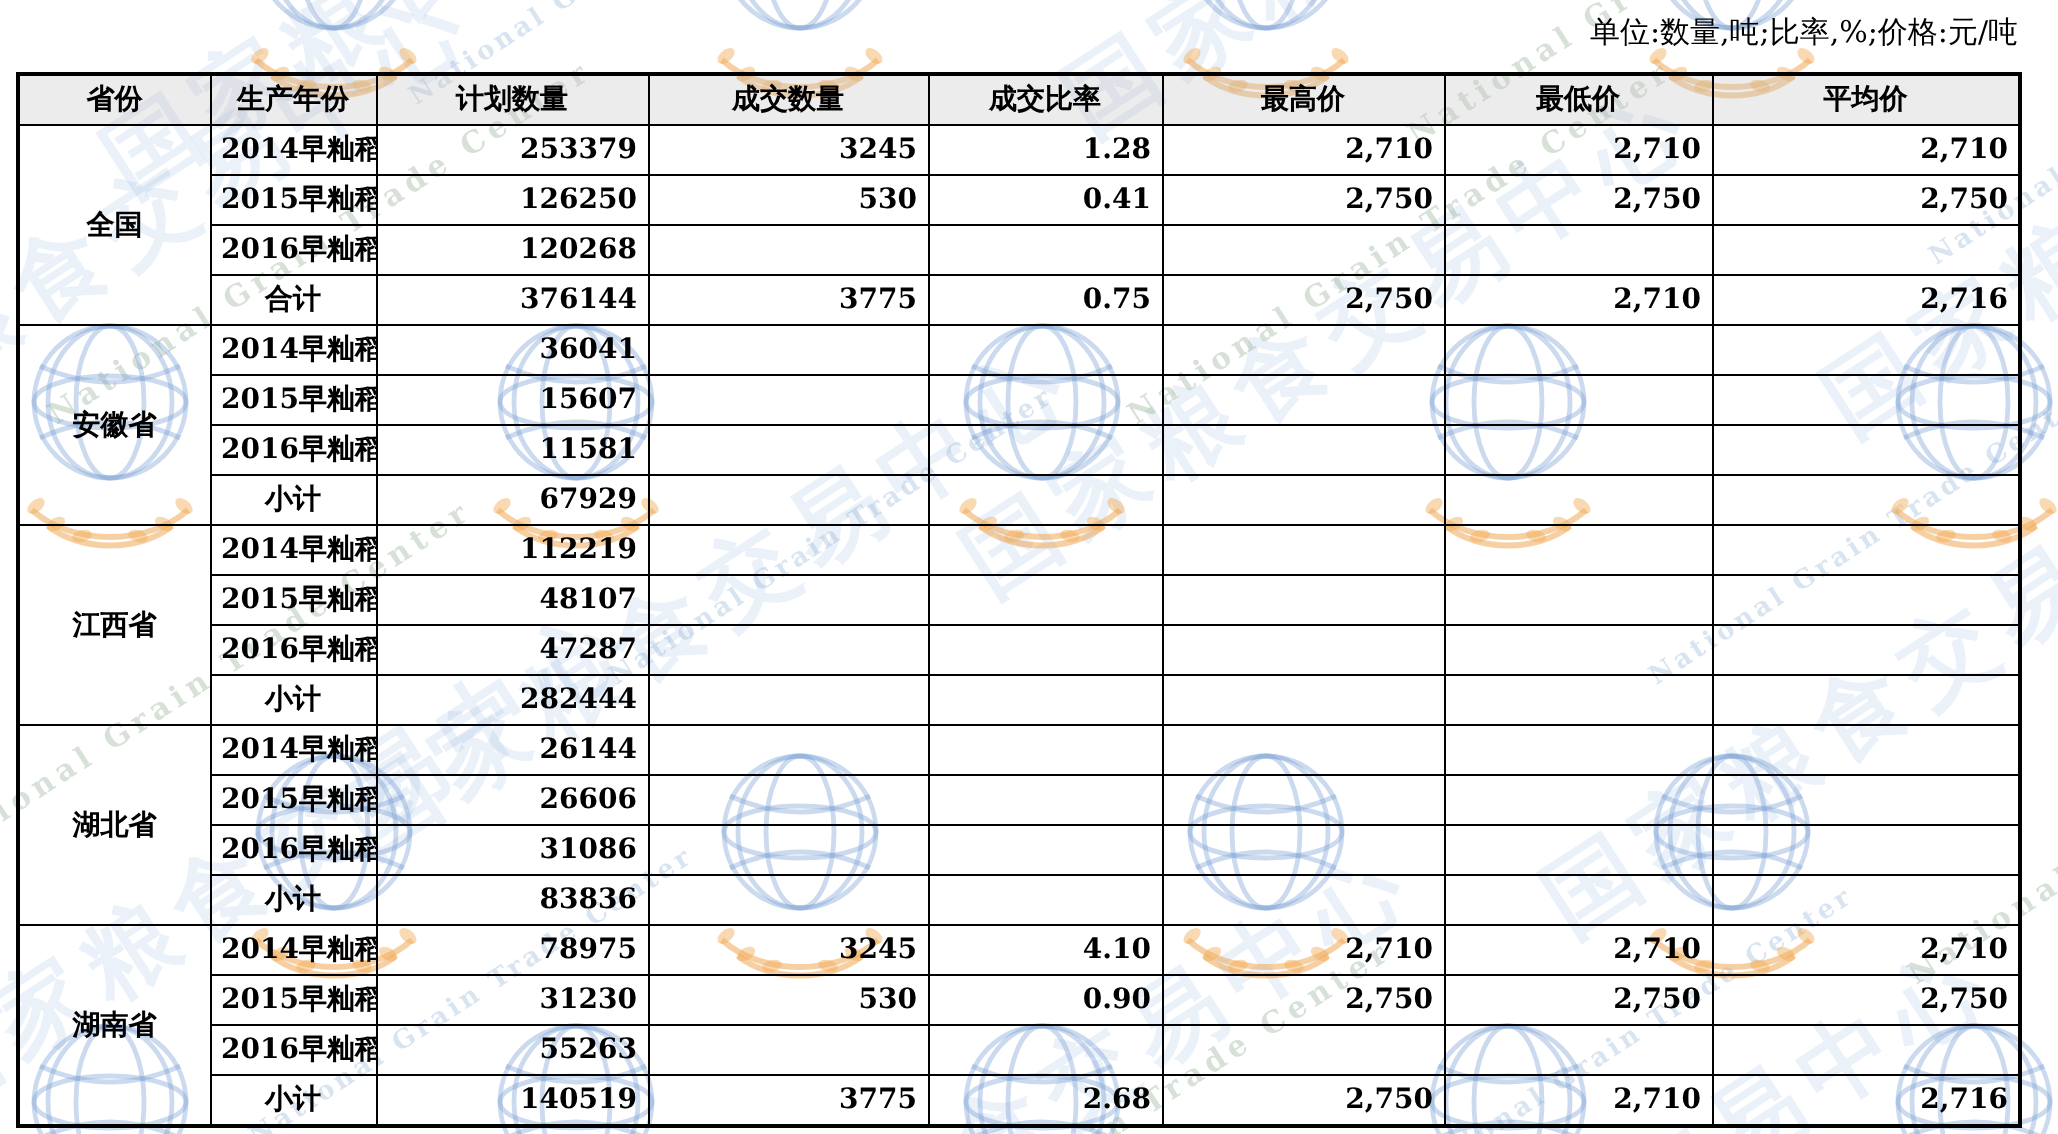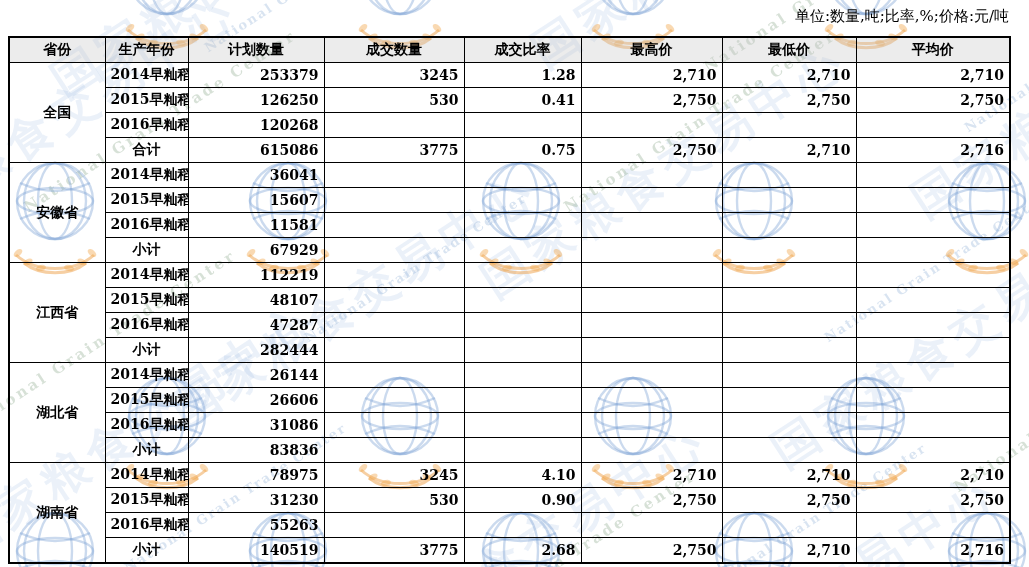--- a/index.html
+++ b/index.html
@@ -516,21 +516,21 @@
         <td class="year">2016早籼稻</td>
         <td class="num">120268</td>
         <td class="num"></td>
         <td class="num"></td>
         <td class="num"></td>
         <td class="num"></td>
         <td class="num"></td>
       </tr>
       <tr>
         <td class="year total">合计</td>
-        <td class="num">615086</td>
+        <td class="num">376144</td>
         <td class="num">3775</td>
         <td class="num">0.75</td>
         <td class="num">2,750</td>
         <td class="num">2,710</td>
         <td class="num">2,716</td>
       </tr>
       <tr>
         <td rowspan="4" class="province">安徽省</td>
         <td class="year">2014早籼稻</td>
         <td class="num">36041</td>

